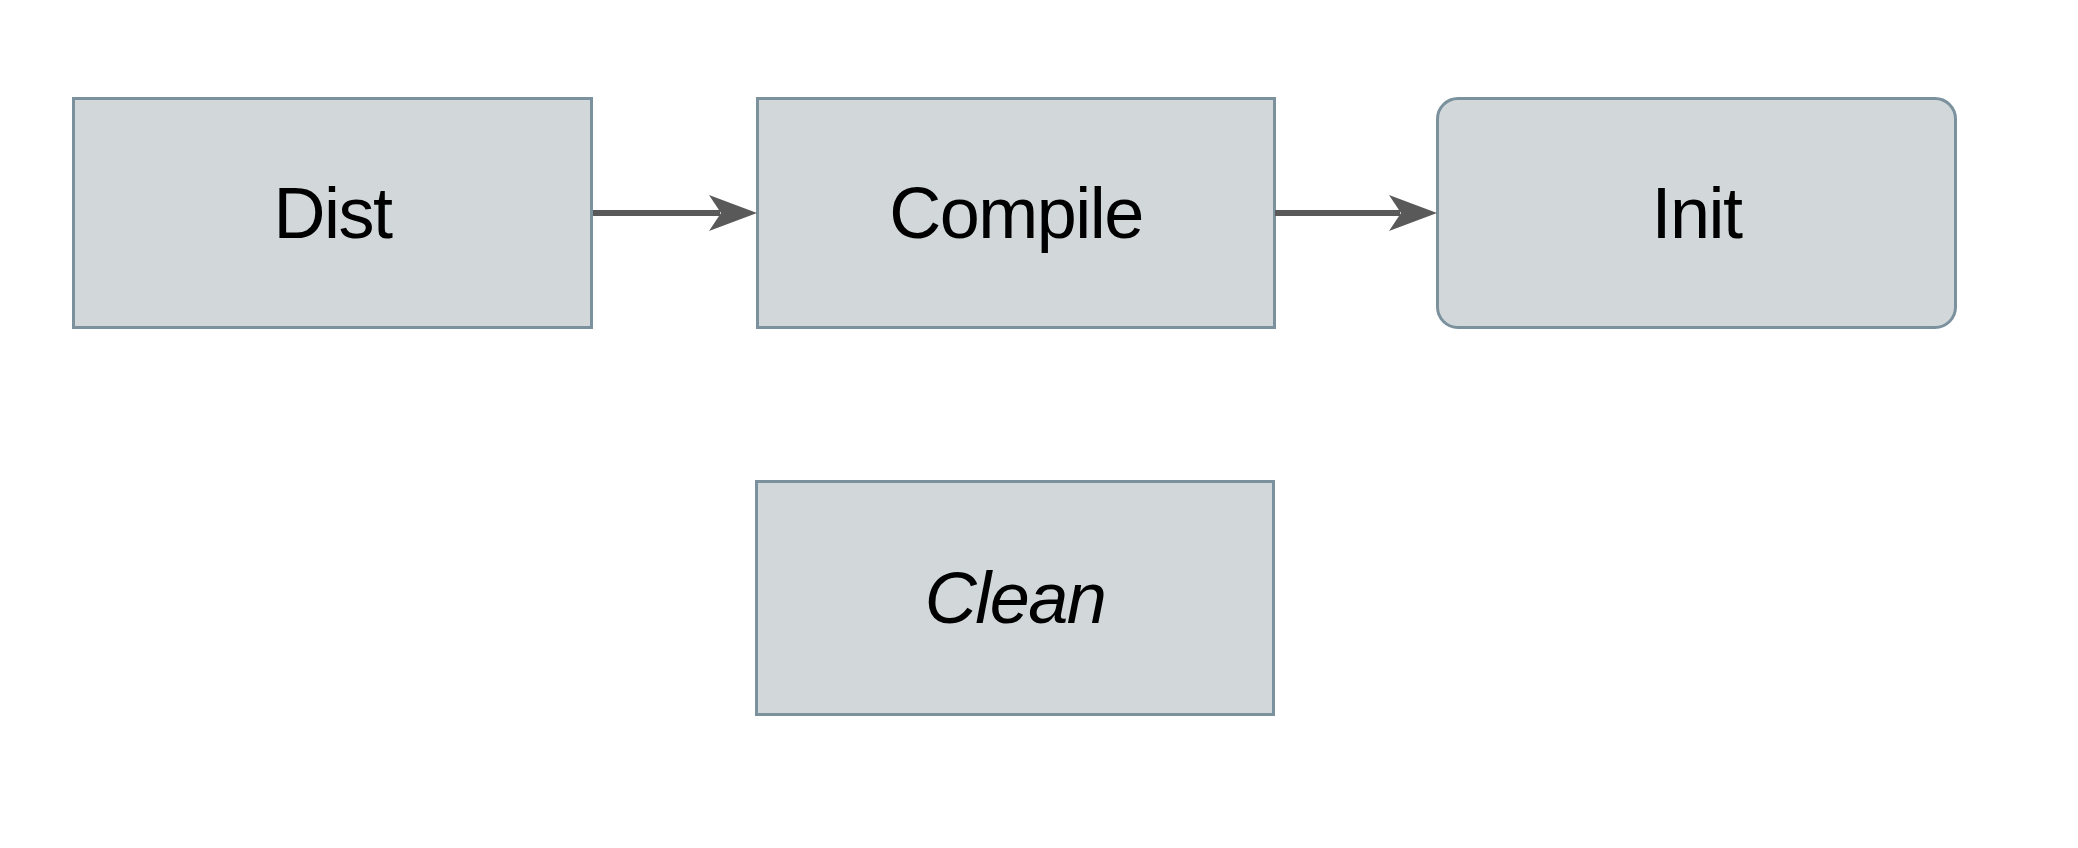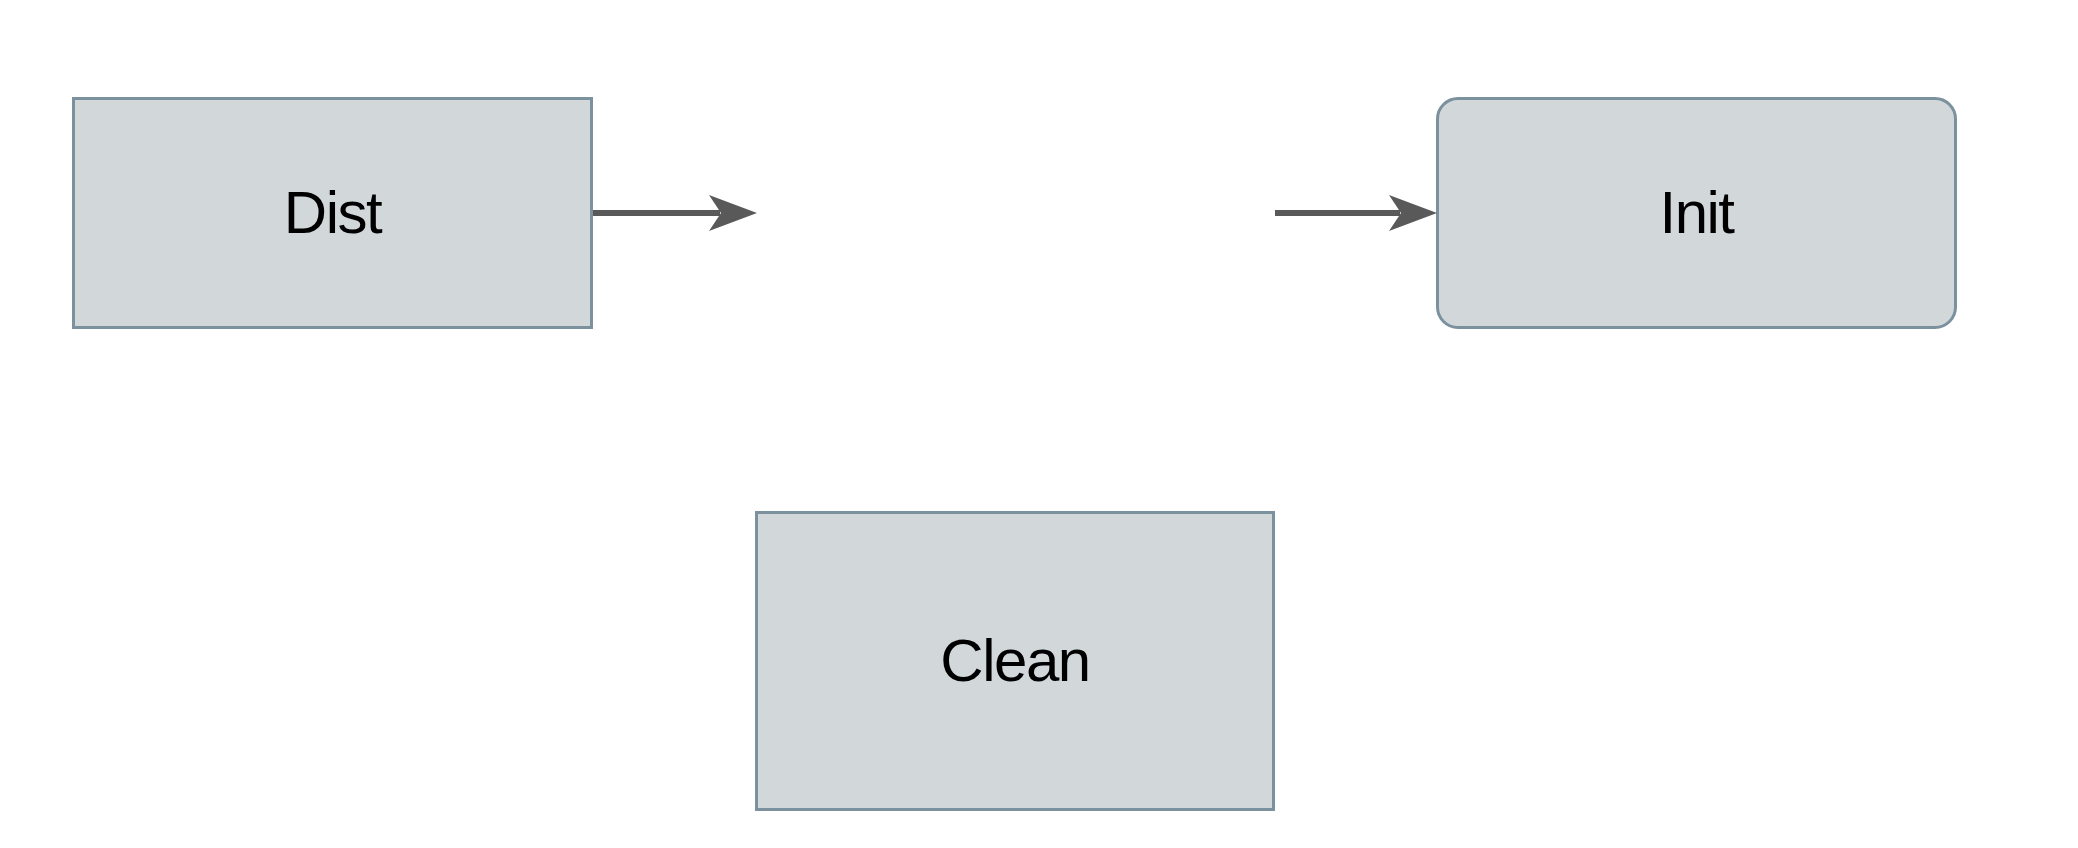--- a/index.html
+++ b/index.html
@@ -18,48 +18,51 @@
   .node {
     position: absolute;
     box-sizing: border-box;
     background: var(--node-fill, #d2d8da);
     border: 3px solid var(--node-border, #7b919e);
     display: flex;
     align-items: center;
     justify-content: center;
   }
   .node-label {
-    font-size: 60px;
+    font-size: 72px;
     font-weight: 400;
     letter-spacing: -1.5px;
     color: var(--text, #000000);
     line-height: 1;
     white-space: nowrap;
   }
   #node-dist    { left: 72px;   top: 97px;  width: 521px; height: 232px; }
   #node-compile { left: 756px;  top: 97px;  width: 520px; height: 232px; }
   #node-init    { left: 1436px; top: 97px;  width: 521px; height: 232px; border-radius: 22px; }
-  #node-clean   { left: 755px;  top: 511px; width: 520px; height: 300px; }
+  #node-clean   { left: 755px;  top: 480px; width: 520px; height: 236px; font-style: italic; }
   #arrow-layer {
     position: absolute;
     left: 0; top: 0;
     width: 2078px;
     height: 848px;
     pointer-events: none;
   }
 </style>
 </head>
 <body>
 
 <div id="canvas">
 
   <div class="node" id="node-dist">
     <span class="node-label">Dist</span>
   </div>
 
+  <div class="node" id="node-compile">
+    <span class="node-label">Compile</span>
+  </div>
 
   <div class="node" id="node-init">
     <span class="node-label">Init</span>
   </div>
 
   <div class="node" id="node-clean">
     <span class="node-label">Clean</span>
   </div>
 
   <svg id="arrow-layer" viewBox="0 0 2078 848" xmlns="http://www.w3.org/2000/svg">

